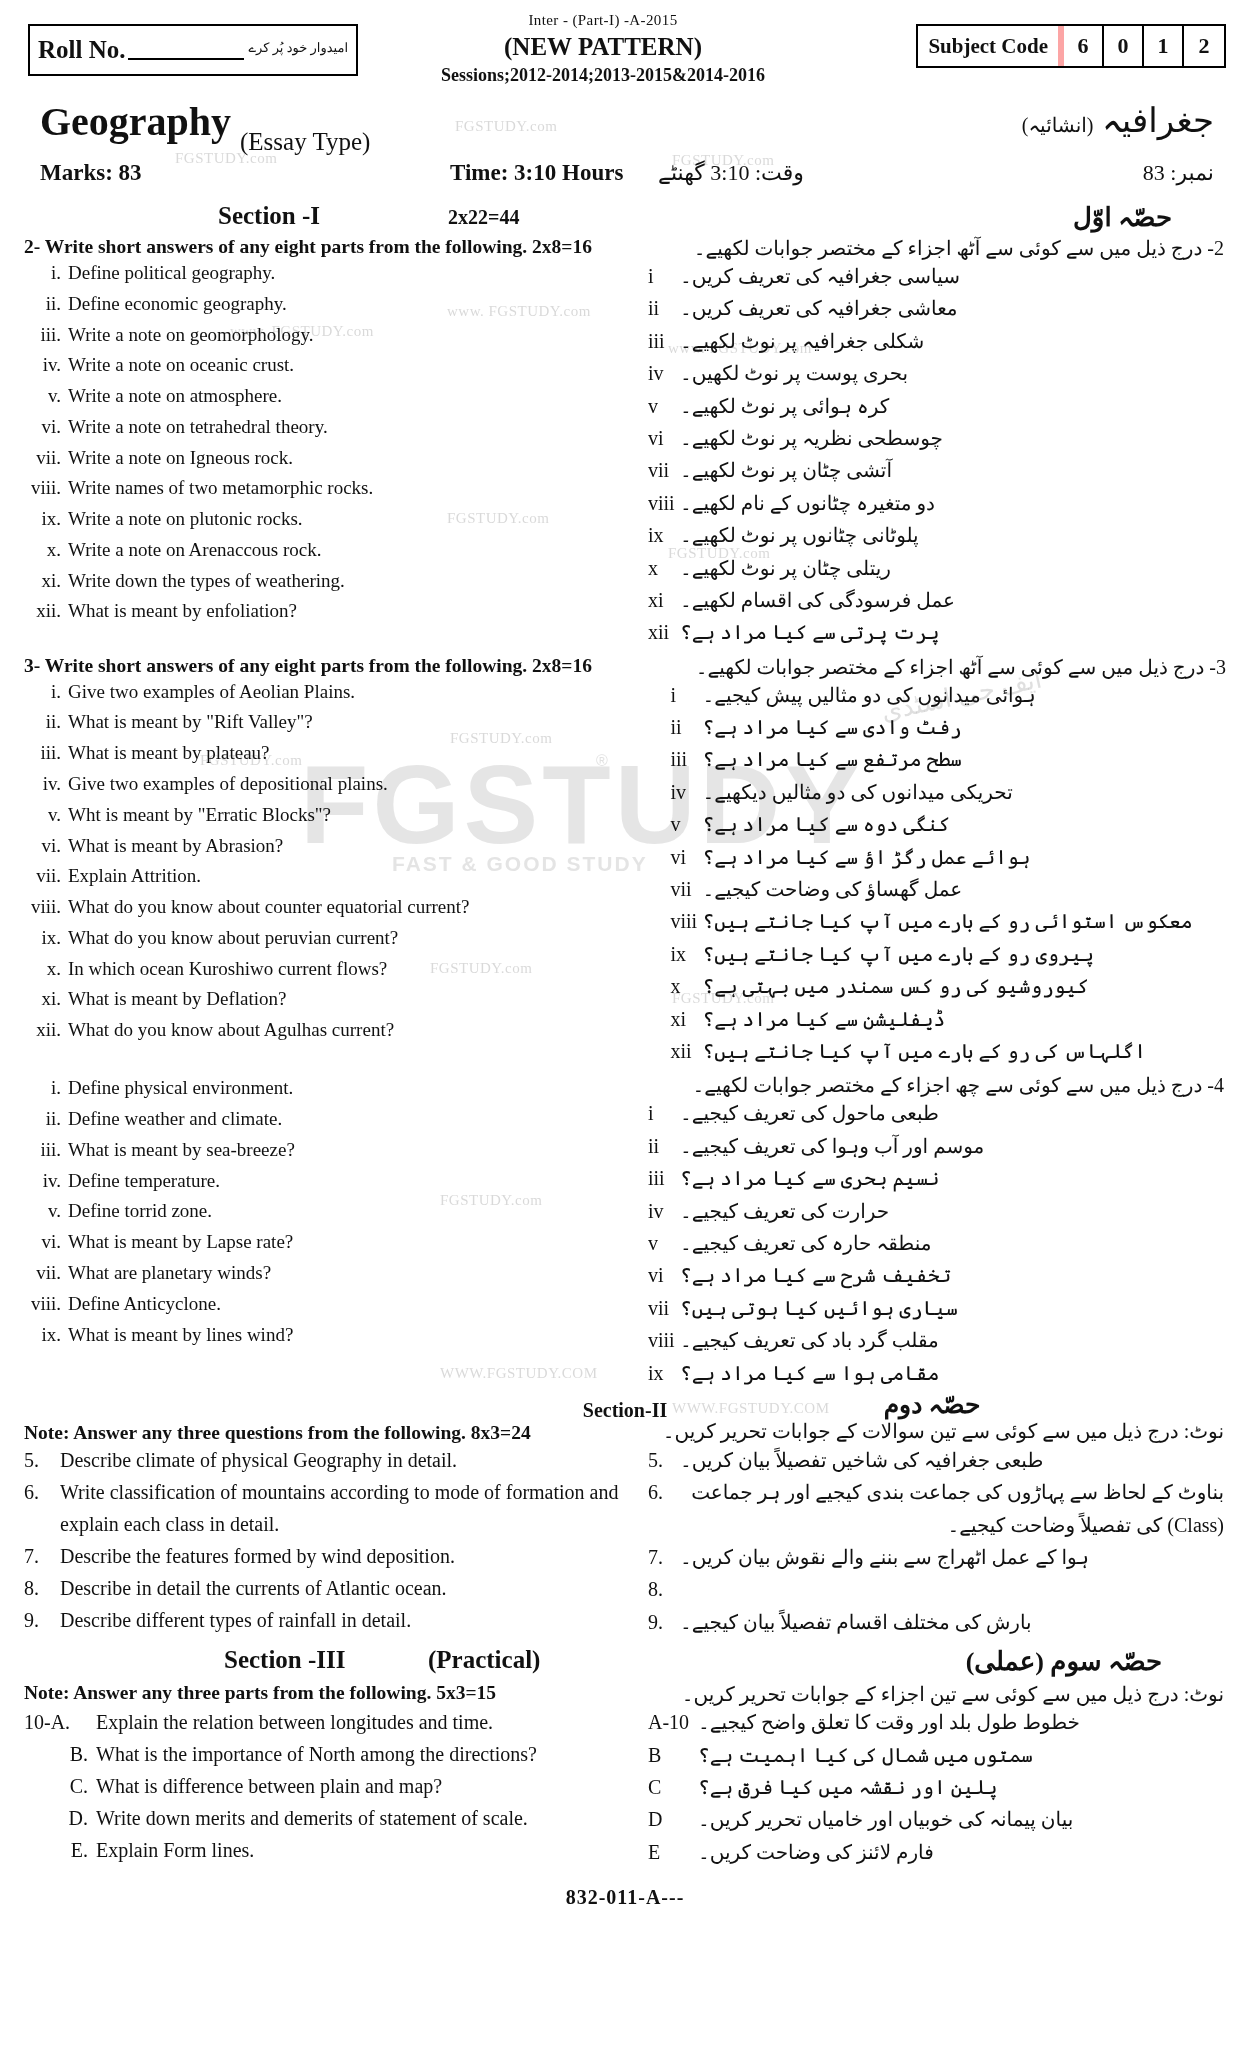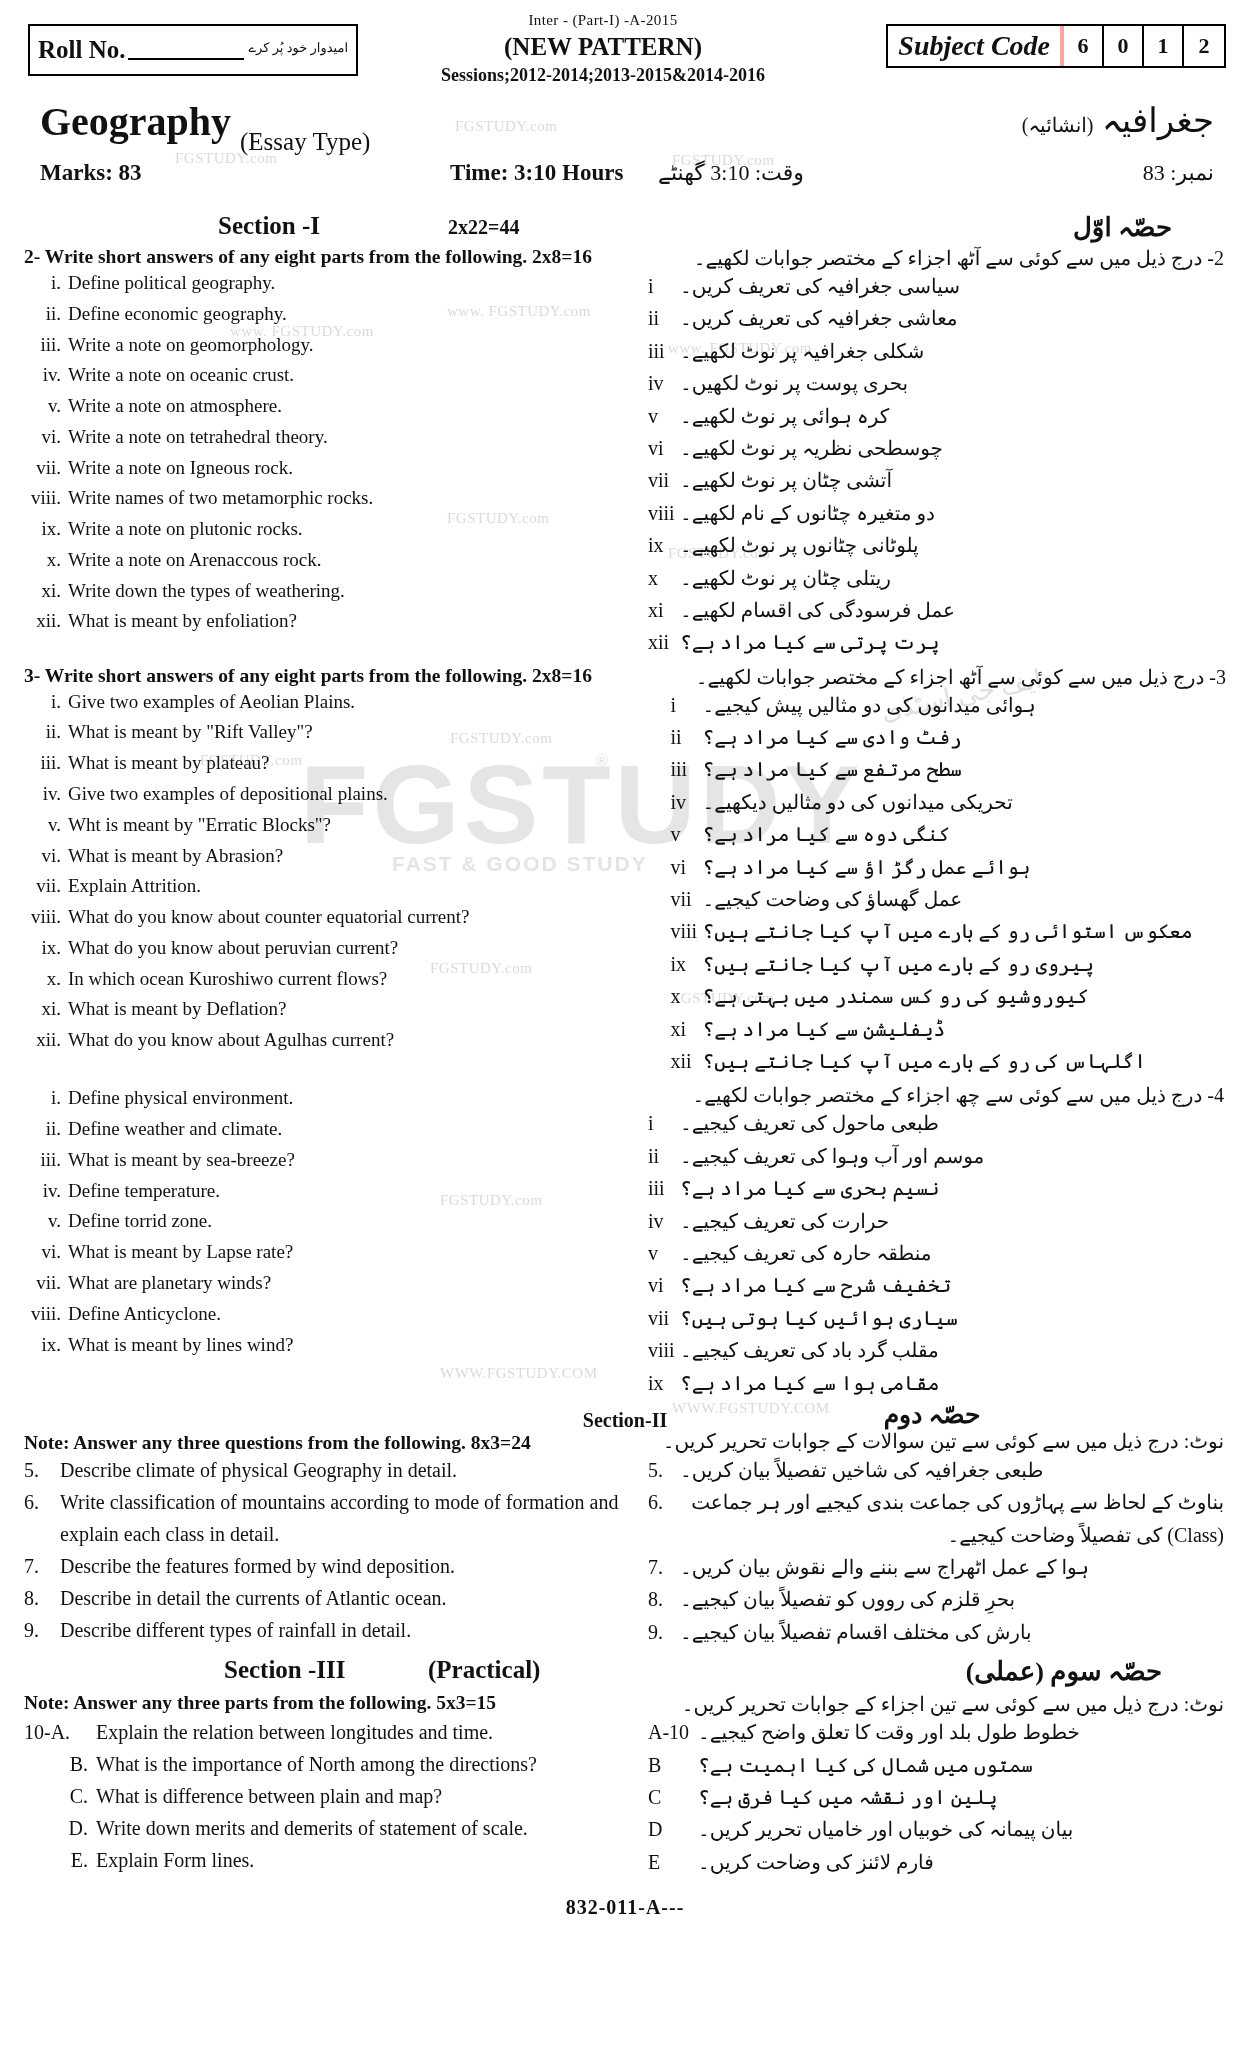--- a/index.html
+++ b/index.html
@@ -128,24 +128,23 @@
     display: flex;
     align-items: stretch;
     border: 2px solid #000;
     height: 44px;
   }
   .subjcode .cap {
     display: flex;
     align-items: center;
     padding: 0 10px;
     font-family: "Liberation Serif", serif;
-    font-size: 28px;
-    font-weight: bold;
-    border-right: 4px solid #fca5a5;
-    font-style: italic;
+    font-size: 21px;
+    font-weight: bold;
+    border-right: 6px solid #fca5a5;
   }
   .subjcode .d {
     width: 40px;
     display: flex;
     align-items: center;
     justify-content: center;
     font-family: "Liberation Serif", serif;
     font-size: 22px;
     font-weight: bold;
     border-right: 2px solid #000;
@@ -234,21 +233,21 @@
     width: 590px;
     padding-right: 6px;
     direction: rtl;
     text-align: right;
     font-family: "Liberation Serif", serif;
   }
 
   .sec-bar {
     position: relative;
     height: 34px;
-    margin-top: 16px;
+    margin-top: 6px;
   }
   .sec-bar .s-en {
     position: absolute;
     left: 200px;
     font-family: "Liberation Serif", serif;
     font-size: 25px;
     font-weight: bold;
   }
   .sec-bar .s-marks {
     position: absolute;
@@ -777,21 +776,20 @@
         </div>
       <div class="uitem">
           <span class="utx">بناوٹ کے لحاظ سے پہاڑوں کی جماعت بندی کیجیے اور ہر جماعت (Class) کی تفصیلاً وضاحت کیجیے۔</span>
           <span class="urn">6.</span>
         </div>
       <div class="uitem">
           <span class="utx">ہوا کے عمل اٹھراج سے بننے والے نقوش بیان کریں۔</span>
           <span class="urn">7.</span>
         </div>
       <div class="uitem">
-          <span class="utx">بحرِ قلزم کی رووں کو تفصیلاً بیان کیجیے۔</span>
           <span class="urn">8.</span>
         </div>
       <div class="uitem">
           <span class="utx">بارش کی مختلف اقسام تفصیلاً بیان کیجیے۔</span>
           <span class="urn">9.</span>
         </div>
     </div>
   </div>
 
   <div class="sec3-title">

